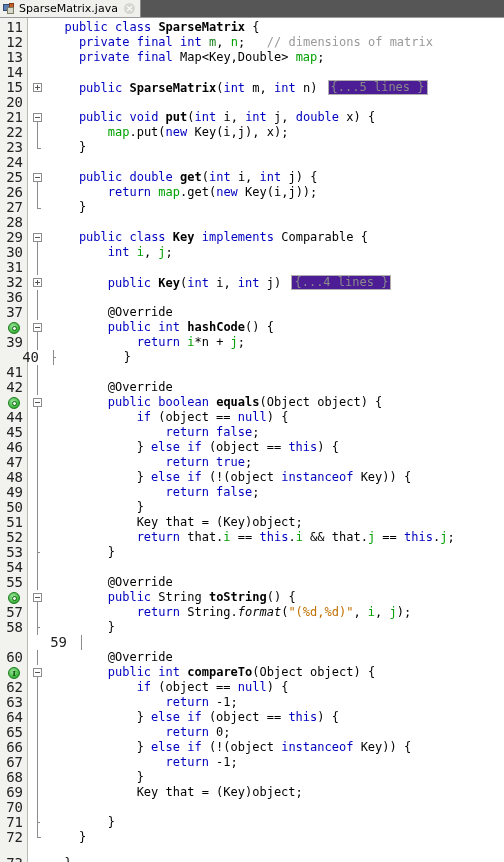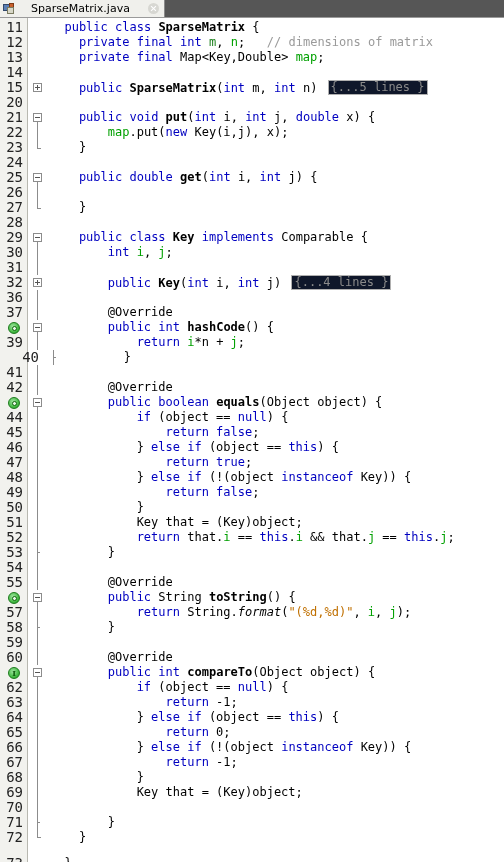--- a/index.html
+++ b/index.html
@@ -19,21 +19,21 @@
     position: relative;
     height: 17px;
     background: #565656;
     border-bottom: 1px solid #9a9a9a;
     display: flex;
     align-items: stretch;
   }
   .tab {
     display: flex;
     align-items: center;
-    gap: 16px;
+    gap: 4px;
     background: #f0f0ec;
     padding: 0 5px 0 3px;
     border-right: 1px solid #8a8a8a;
     height: 17px;
     box-sizing: border-box;
     font-family: "DejaVu Sans", sans-serif;
     font-size: 11px;
     color: #000000;
     white-space: nowrap;
   }
@@ -113,21 +113,21 @@
   .fld-dec { color: #1a7f1a; }
   .cmt  { color: #9a9a9a; }
   .str  { color: #c07000; }
   .ital { font-style: italic; color: #000000; }
   .plain{ color: #000000; }
 
   
   .foldchip {
     display: inline-block;
     border: 1px solid #b0b0b0;
-    background: #0f172a;
+    background: #4c1d95;
     color: #8a8a8a;
     font-family: "DejaVu Sans Mono", monospace;
     font-size: 12px;
     line-height: 13px;
     padding: 0 2px;
     margin-left: 3px;
     vertical-align: 1px;
   }
 
   
@@ -286,20 +286,21 @@
       </div>
       <div class="row" style="top: 152px;">
         <div class="lineno">25</div>
         <div class="foldbox" style="left: 33px; top: 3px;"></div>
         <div class="foldline" style="left: 37px; top: 12px; height: 3px;"></div>
         <div class="codetext" style="left: 78.88px;"><span class="kw">public</span><span class="plain"> </span><span class="kw">double</span><span class="plain"> </span><span class="bold">get</span><span class="plain">(</span><span class="kw">int</span><span class="plain"> i, </span><span class="kw">int</span><span class="plain"> j) {</span></div>
       </div>
       <div class="row" style="top: 167px;">
         <div class="lineno">26</div>
         <div class="foldline" style="left: 37px; top: 0px; height: 15px;"></div>
+        <div class="codetext" style="left: 107.76px;"><span class="kw">return</span><span class="plain"> </span><span class="fld">map</span><span class="plain">.get(</span><span class="kw">new</span><span class="plain"> Key(i,j));</span></div>
       </div>
       <div class="row" style="top: 182px;">
         <div class="lineno">27</div>
         <div class="foldline" style="left: 37px; top: 0px; height: 8px;"></div>
         <div class="foldend" style="left: 37px; top: 8px;"></div>
         <div class="codetext" style="left: 78.88px;"><span class="plain">}</span></div>
       </div>
       <div class="row" style="top: 197px;">
         <div class="lineno">28</div>
         <div class="codetext" style="left: 50px;"></div>
@@ -445,21 +446,21 @@
         <div class="lineno">57</div>
         <div class="foldline" style="left: 37px; top: 0px; height: 15px;"></div>
         <div class="codetext" style="left: 136.64px;"><span class="kw">return</span><span class="plain"> String.</span><span class="ital">format</span><span class="plain">(</span><span class="str">"(%d,%d)"</span><span class="plain">, </span><span class="fld">i</span><span class="plain">, </span><span class="fld">j</span><span class="plain">);</span></div>
       </div>
       <div class="row" style="top: 602px;">
         <div class="lineno">58</div>
         <div class="foldline" style="left: 37px; top: 0px; height: 15px;"></div>
         <div class="foldtick" style="left: 37px; top: 7px;"></div>
         <div class="codetext" style="left: 107.76px;"><span class="plain">}</span></div>
       </div>
-      <div class="row" style="top: 617px;">
+      <div class="row" style="top: 617px; margin-left: 44px;">
         <div class="lineno">59</div>
         <div class="foldline" style="left: 37px; top: 0px; height: 15px;"></div>
         <div class="codetext" style="left: 50px;"></div>
       </div>
       <div class="row" style="top: 632px;">
         <div class="lineno">60</div>
         <div class="foldline" style="left: 37px; top: 0px; height: 15px;"></div>
         <div class="codetext" style="left: 107.76px;"><span class="plain">@Override</span></div>
       </div>
       <div class="row" style="top: 647px;">

